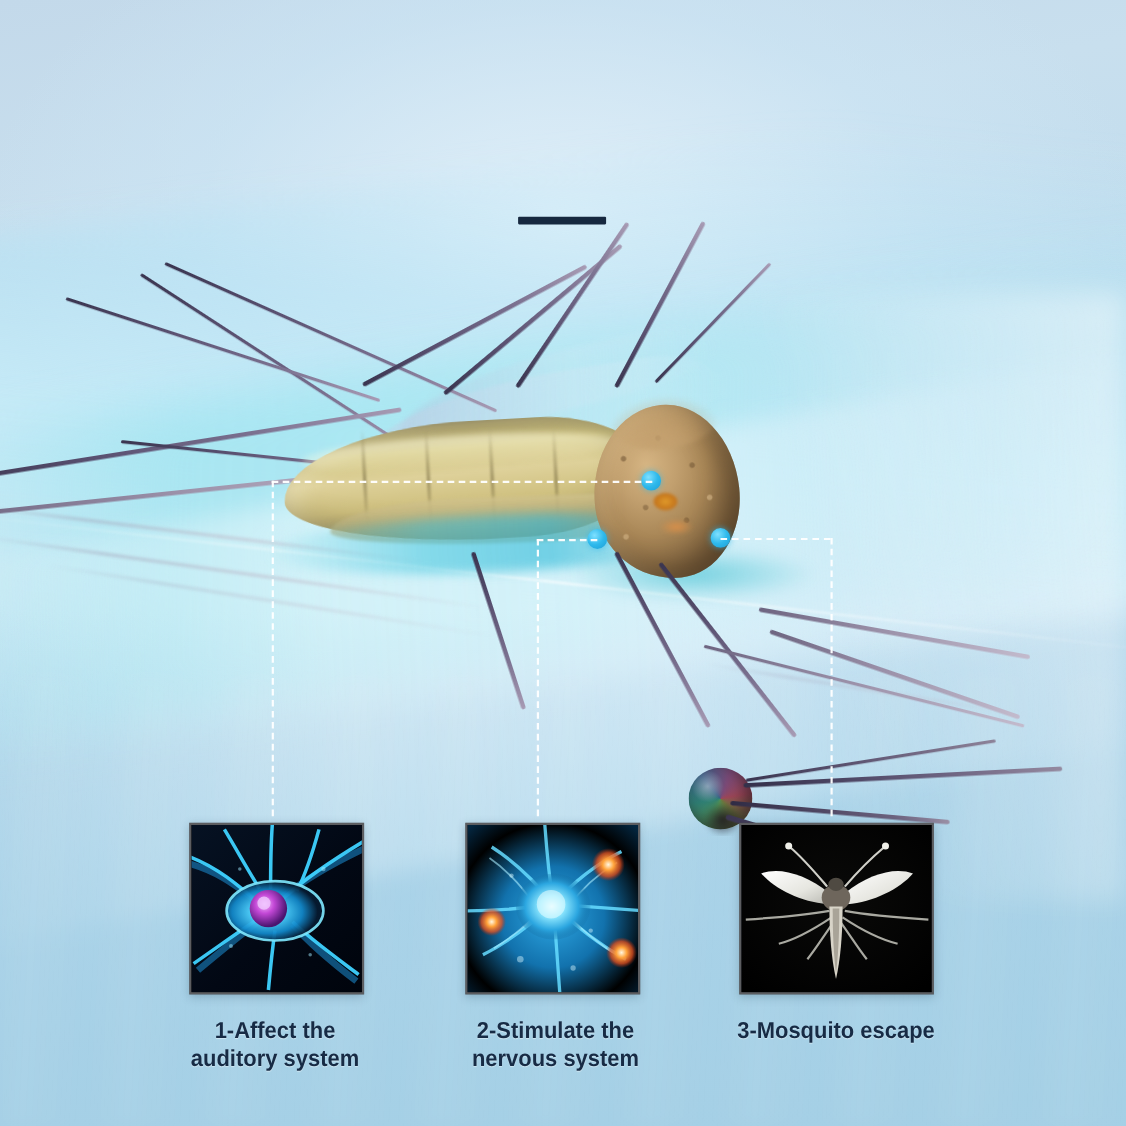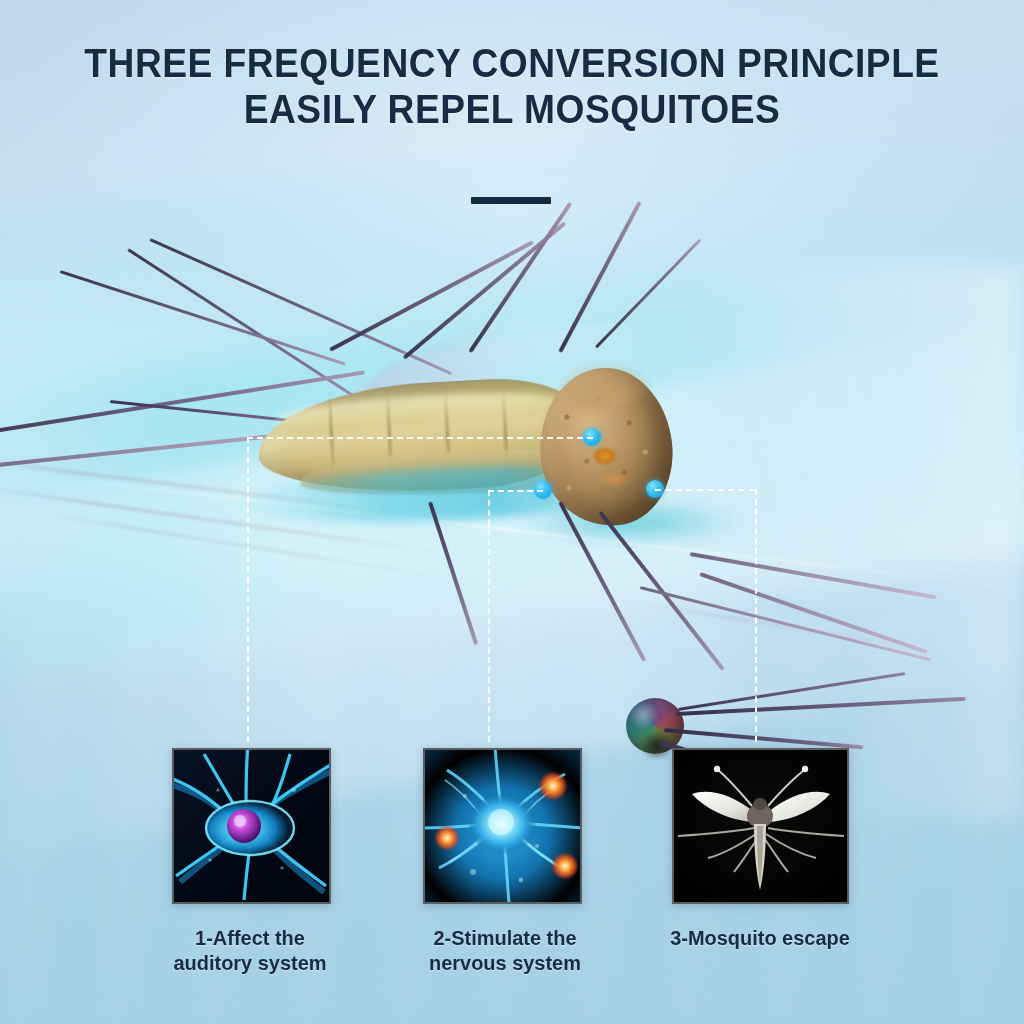--- a/index.html
+++ b/index.html
@@ -268,24 +268,20 @@
 
   <div class="bg-base"></div>
   <div class="bg-glow-top"></div>
   <div class="bg-sheen"></div>
   <div class="bg-cyanband"></div>
   <div class="bg-diag"></div>
   <div class="bg-lowerwash"></div>
   <div class="bg-vert-streak"></div>
   <div class="bg-rightfade"></div>
 
-  <div class="title-block">
-    <div class="title-line l1">THREE FREQUENCY CONVERSION PRINCIPLE</div>
-    <div class="title-line l2">EASILY REPEL MOSQUITOES</div>
-  </div>
   <div class="divider"></div>
 
   <div class="photo">
 
     <div class="glass-edge"></div>
     <div class="reflect" style="left:-30px;top:258px;width:430px;transform:rotate(7deg);"></div>
     <div class="reflect" style="left:-20px;top:286px;width:470px;transform:rotate(8deg);"></div>
     <div class="reflect" style="left:40px;top:312px;width:420px;transform:rotate(9deg);opacity:.6;"></div>
     <div class="reflect" style="left:640px;top:402px;width:300px;transform:rotate(9deg);opacity:.55;"></div>
 

